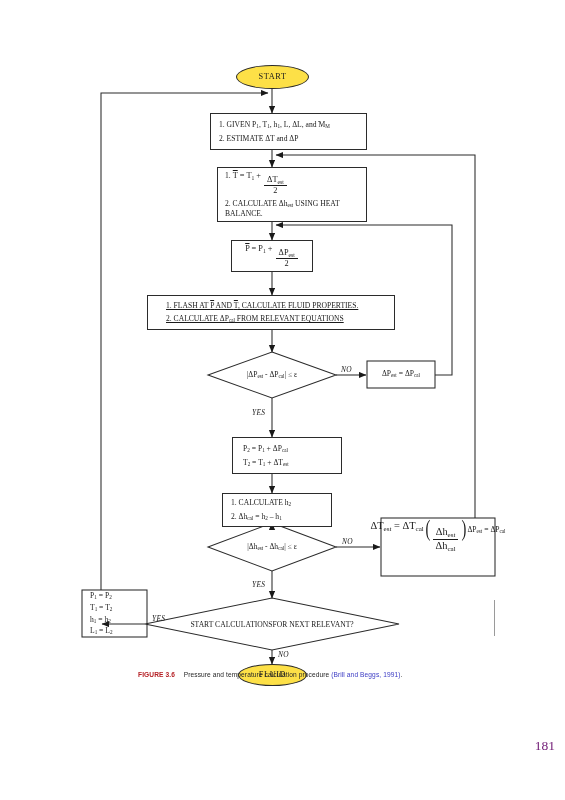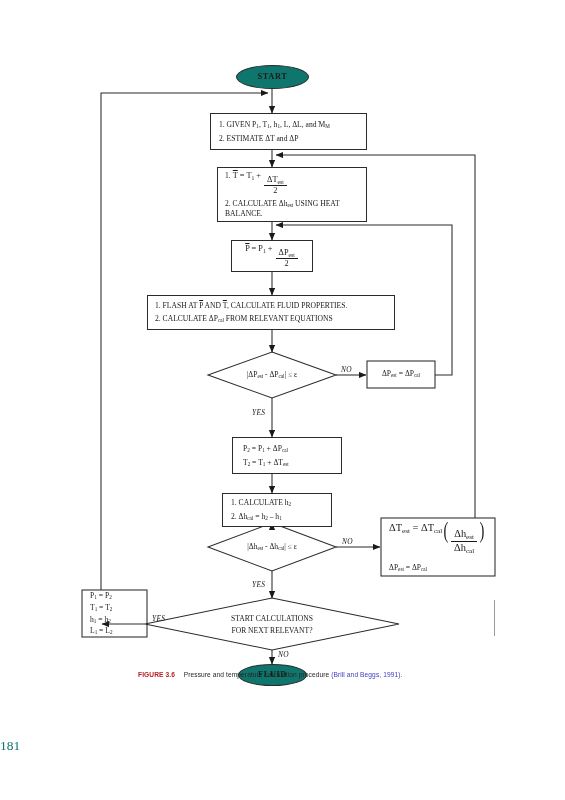--- a/index.html
+++ b/index.html
@@ -11,23 +11,23 @@
   svg#wires{position:absolute;left:0;top:0;width:565px;height:800px;pointer-events:none;}
 
   .node{position:absolute;box-sizing:border-box;}
 
   
   .proc{border:1.1px solid #2b2b2b;background:#fff;
         display:flex;flex-direction:column;justify-content:center;
         padding:5px 8px;}
 
   
-  .term{border:1.1px solid #2b2b2b;border-radius:50%;background:#0f766e;
+  .term{border:1.1px solid #2b2b2b;border-radius:50%;background:#fde047;
         display:flex;align-items:center;justify-content:center;
-        letter-spacing:.6px;font-weight:bold;}
+        letter-spacing:.6px;}
 
   
   .dec{display:flex;align-items:center;justify-content:center;
        text-align:center;background:transparent;}
 
   .ln{line-height:1.45;white-space:nowrap;}
   .ln.wrap{white-space:normal;}
 
   .fs10{font-size:7.6px;}
   .fs11{font-size:8.3px;}
@@ -49,22 +49,22 @@
 
   .edgelbl{position:absolute;font-size:7.4px;letter-spacing:.3px;color:#1a1a1a;font-style:italic;}
 
   
   #caption{position:absolute;left:138px;top:671px;width:330px;font-size:6.6px;
            letter-spacing:.1px;line-height:1.3;}
   #caption .figno{color:#b52025;font-weight:bold;font-family:"Liberation Sans",sans-serif;}
   #caption .cap{color:#262626;font-family:"Liberation Sans",sans-serif;}
   #caption .cite{color:#3b3bc4;font-family:"Liberation Sans",sans-serif;}
 
-  #pageno{position:absolute;left:0;top:738px;width:555px;text-align:left;
-          font-size:13.5px;color:#0f766e;}
+  #pageno{position:absolute;left:0;top:738px;width:555px;text-align:right;
+          font-size:13.5px;color:#701a75;}
 
   .rule{position:absolute;background:#9a9a9a;}
 </style>
 </head>
 <body>
 
 <div id="page">
 
   <svg id="wires" viewBox="0 0 565 800">
     <defs>
@@ -153,21 +153,21 @@
   <div class="node proc" style="left:231px;top:240px;width:82px;height:32px;align-items:center;">
     <div class="ln fs11" style="text-align:center;">
       <span class="ovl">P</span> = P<sub>1</sub> +
       <span class="frac">
           <span class="num">ΔP<sub>est</sub></span>
           <span class="den">2</span>
         </span>
     </div>
   </div>
 
-  <div class="node proc" style="left:147px;top:295px;width:248px;height:35px;padding:5px 7px;">
+  <div class="node proc" style="left:147px;top:295px;width:248px;height:35px;padding:5px 18px;text-decoration:underline;">
     <div class="ln fs10">
       1.&nbsp;FLASH AT <span class="ovl">P</span> AND <span class="ovl">T</span>, CALCULATE FLUID PROPERTIES.
     </div>
     <div class="ln fs10" style="margin-top:2px;">
       2.&nbsp;CALCULATE ΔP<sub>cal</sub> FROM RELEVANT EQUATIONS
     </div>
   </div>
 
   <div class="node dec fs10" style="left:212px;top:365px;width:120px;height:20px;">
     <span class="ln">
@@ -203,33 +203,33 @@
 
   <div class="node dec fs10" style="left:212px;top:537px;width:120px;height:20px;">
     <span class="ln">
       |Δh<sub>est</sub> - Δh<sub>cal</sub>| ≤ ε
     </span>
   </div>
   <div class="edgelbl" style="left:342px;top:537px;">NO</div>
   <div class="edgelbl" style="left:252px;top:580px;">YES</div>
 
   <div class="node" style="left:381px;top:518px;width:114px;height:58px;
-       display:flex;flex-direction:column;justify-content:center;padding:0 8px;box-sizing:border-box;">
+       display:flex;flex-direction:row;justify-content:center;padding:0 8px;box-sizing:border-box;">
     <div class="ln fs13" style="white-space:nowrap;">
       ΔT<sub>est</sub> = ΔT<sub>cal</sub><span class="bigparen">(</span><span class="frac">
           <span class="num">Δh<sub>est</sub></span>
           <span class="den">Δh<sub>cal</sub></span>
         </span><span class="bigparen">)</span>
     </div>
     <div class="ln fs10" style="margin-top:6px;">
       ΔP<sub>est</sub> = ΔP<sub>cal</sub>
     </div>
   </div>
 
-  <div class="node dec" style="left:192px;top:610px;width:160px;height:28px;flex-direction:column;">
+  <div class="node dec" style="left:192px;top:610px;width:160px;height:28px;flex-direction:row;">
     <span class="ln fs10">START CALCULATIONS</span>
     <span class="ln fs10" style="margin-top:1px;">FOR NEXT RELEVANT?</span>
   </div>
   <div class="edgelbl" style="left:152px;top:614px;">YES</div>
   <div class="edgelbl" style="left:278px;top:650px;">NO</div>
 
   <div class="node" style="left:82px;top:590px;width:65px;height:47px;
        display:flex;flex-direction:column;justify-content:center;padding-left:8px;box-sizing:border-box;">
     <div class="ln fs10">P<sub>1</sub> = P<sub>2</sub></div>
     <div class="ln fs10">T<sub>1</sub> = T<sub>2</sub></div>

